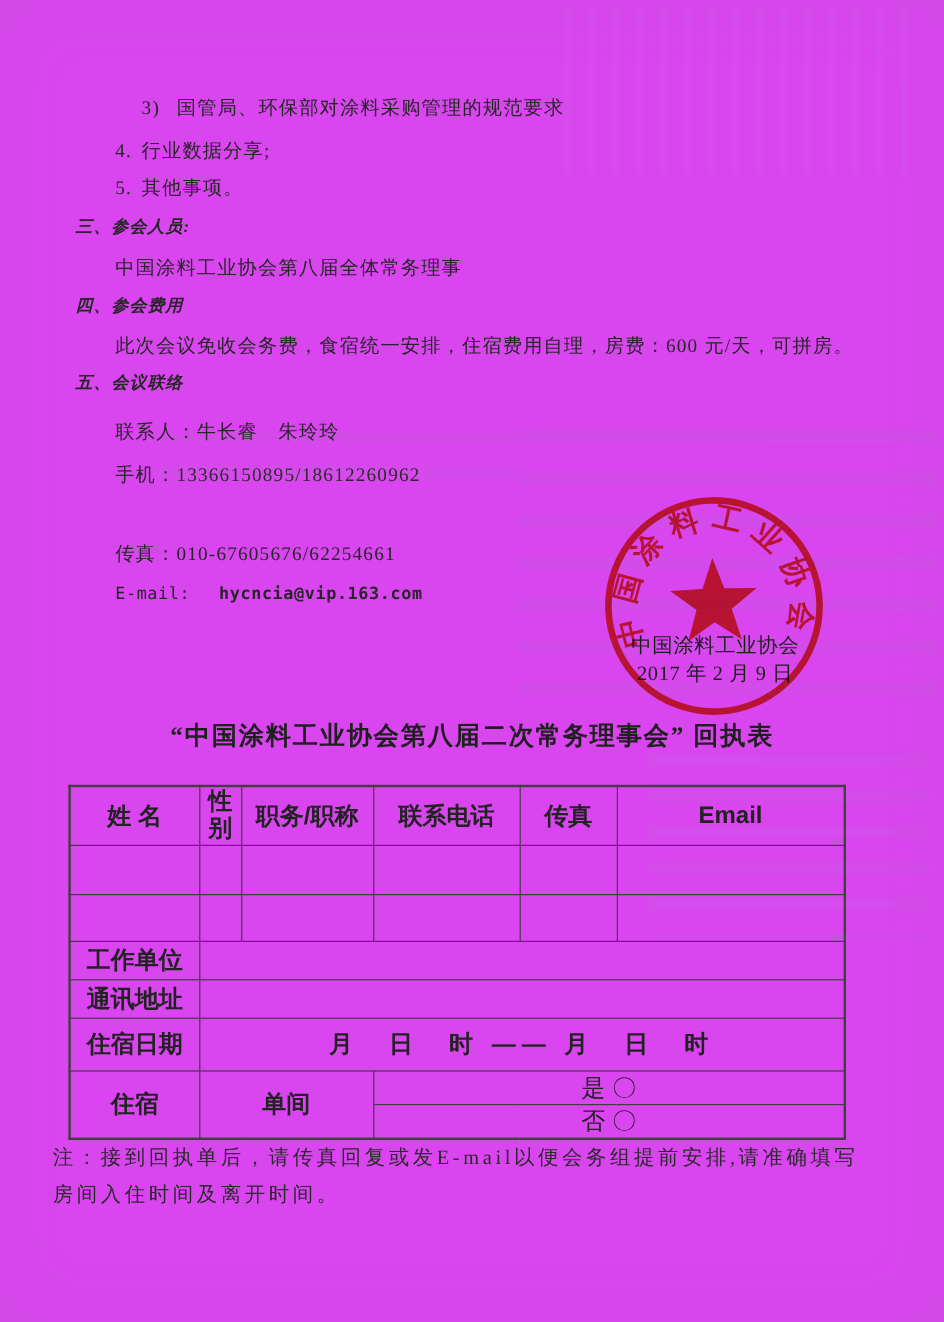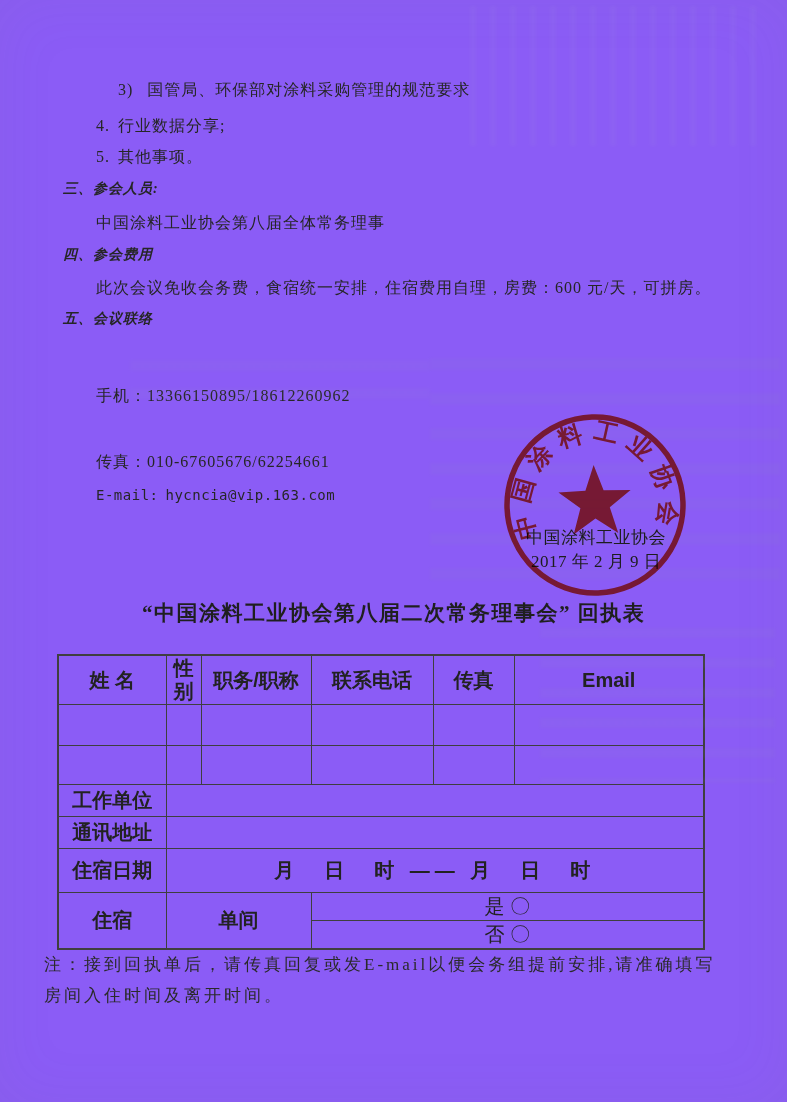--- a/index.html
+++ b/index.html
@@ -3,32 +3,32 @@
 <meta charset="utf-8">
 <style>
   html,body{margin:0;padding:0;}
   body{
     width:787px;height:1102px;
     background:#e9e9e7;
     font-family:"Liberation Serif","DejaVu Serif",serif;
   }
   .page{
     position:relative;width:787px;height:1102px;overflow:hidden;
-    background:#8b5cf6;
+    background:#d946ef;
     box-shadow:inset 0 0 60px rgba(120,120,115,.08);
     color:#262626;
   }
   .line{position:absolute;white-space:nowrap;font-size:16px;letter-spacing:1px;}
   .marker{display:inline-block;}
   .gap-lg{margin-left:14px;}
   .gap-md{margin-left:8px;}
   .heading{font-weight:700;font-size:14px;font-style:italic;}
   .contact-value{}
   .email-line{font-family:"DejaVu Sans Mono","Liberation Mono",monospace;font-size:14px;letter-spacing:.5px;}
-  .email-line .contact-value{margin-left:7px;}
+  .email-line .contact-value{margin-left:24px;font-weight:bold;}
 
   
   .seal-org,.seal-date{
     position:absolute;left:517px;width:158px;text-align:center;
     font-size:17px;letter-spacing:.5px;color:#1d1d1d;z-index:2;white-space:nowrap;
   }
   .seal-org{top:526px;font-weight:400;}
   .seal-date{top:550px;}
   .seal{
     position:absolute;left:497px;top:409px;z-index:3;
@@ -105,20 +105,23 @@
   </div>
 
   <div class="line heading" style="left:63px;top:180px;">三、参会人员:</div>
   <div class="line" style="left:96px;top:213px;text-align:center;">中国涂料工业协会第八届全体常务理事</div>
 
   <div class="line heading" style="left:63px;top:246px;">四、参会费用</div>
   <div class="line" style="left:96px;top:278px;">此次会议免收会务费，食宿统一安排，住宿费用自理，房费：600 元/天，可拼房。</div>
 
   <div class="line heading" style="left:63px;top:310px;">五、会议联络</div>
 
+  <div class="line" style="left:96px;top:350px;">
+    <span>联系人：</span><span>牛长睿　朱玲玲</span>
+  </div>
   <div class="line" style="left:96px;top:386px;">
     <span>手机：</span><span class="contact-value">13366150895/18612260962</span>
   </div>
   <div class="line" style="left:96px;top:452px;">
     <span>传真：</span><span class="contact-value">010-67605676/62254661</span>
   </div>
   <div class="line email-line" style="left:96px;top:487px;">
     <span>E-mail:</span><span class="contact-value">hycncia@vip.163.com</span>
   </div>
 

